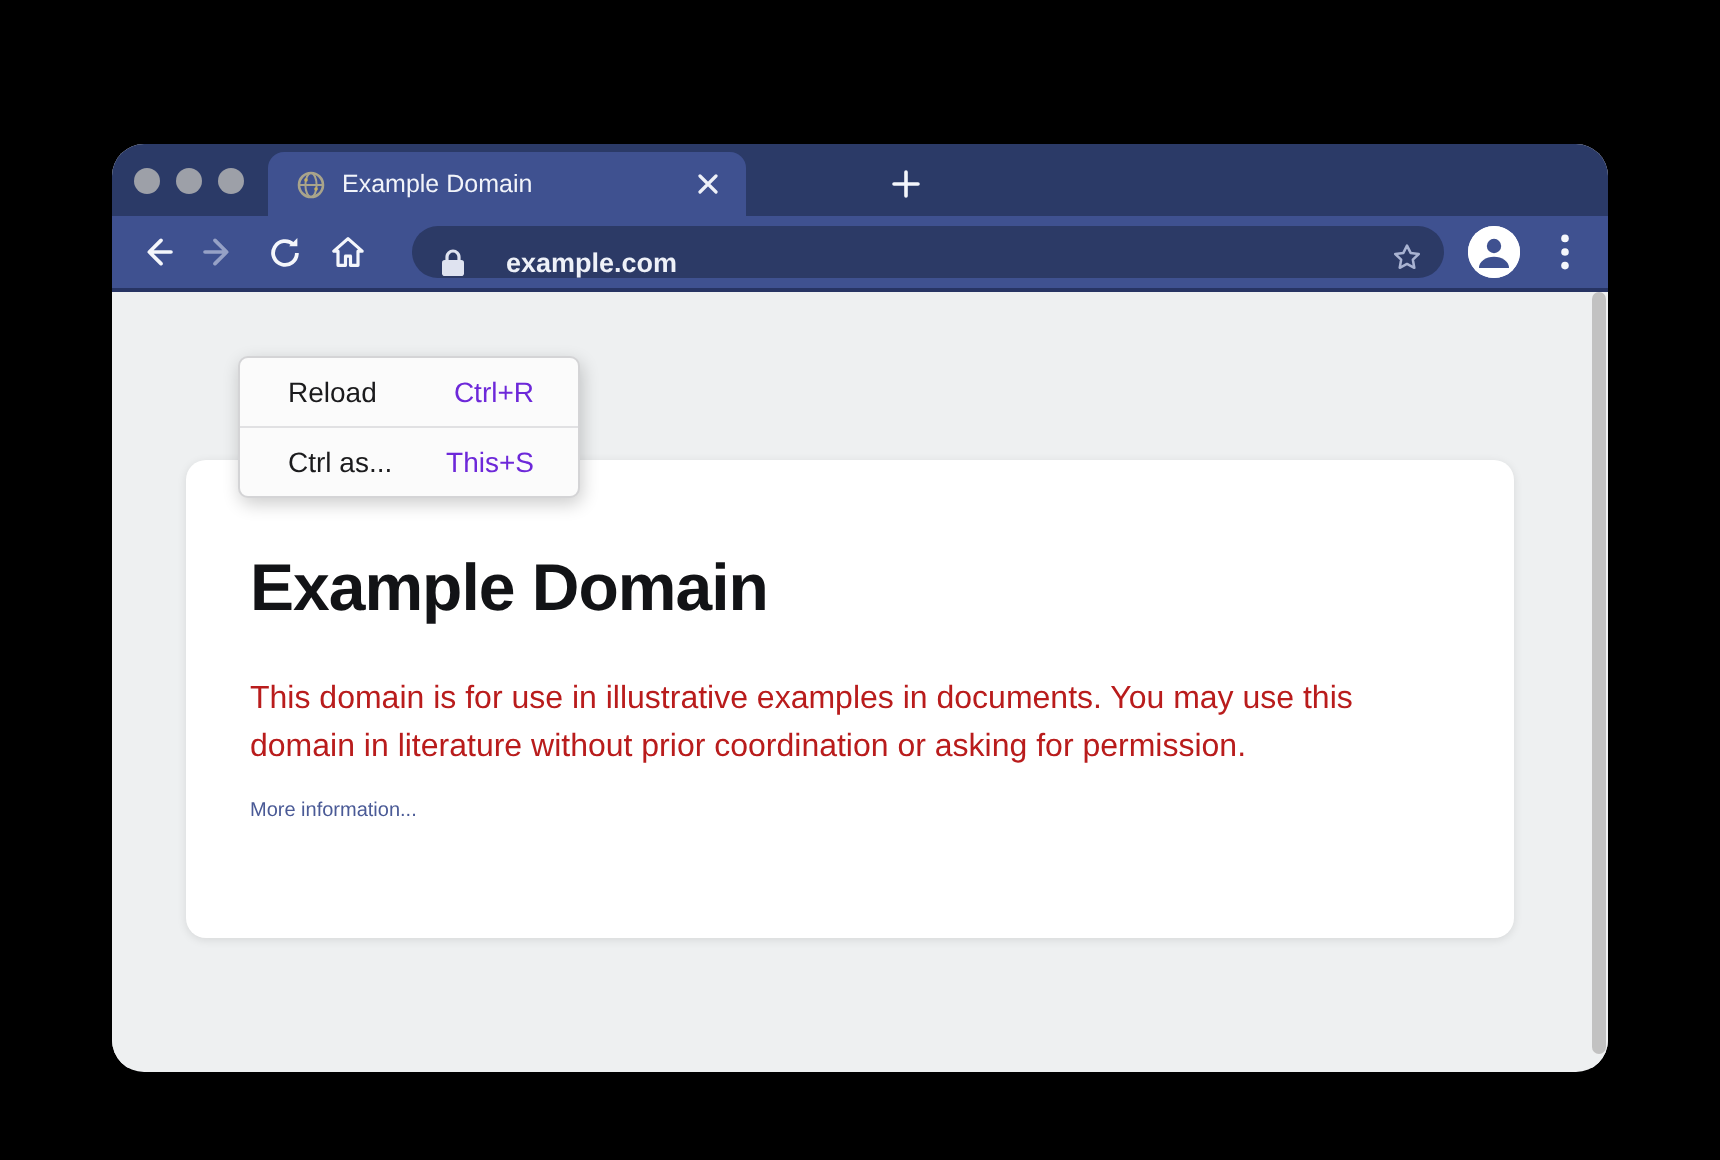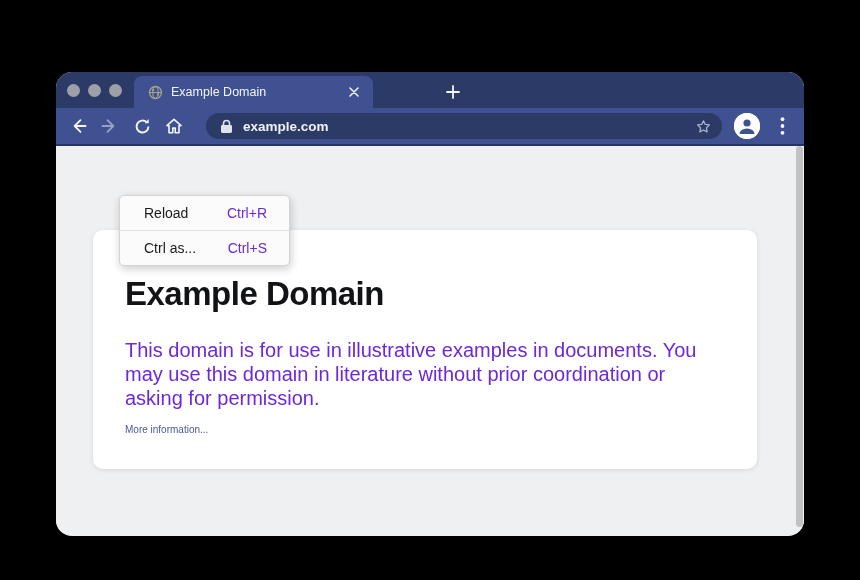--- a/index.html
+++ b/index.html
@@ -19,36 +19,36 @@
   .light{width:13px;height:13px;border-radius:50%;background:#9da0a8;display:inline-block;}
   .tab{position:absolute;left:78px;top:4px;width:239px;height:32px;background:var(--toolbar);border-radius:8px 8px 0 0;display:flex;align-items:center;padding:0 10px 0 14px;}
   .favicon{width:15px;height:15px;flex:0 0 auto;display:flex;align-items:center;}
   .tab-title{flex:1;margin-left:8px;font-size:12.5px;color:#f2f4fa;white-space:nowrap;overflow:hidden;}
   .tab-close{width:18px;height:18px;display:flex;align-items:center;justify-content:center;flex:0 0 auto;}
   .newtab{position:absolute;left:385px;top:8px;width:24px;height:24px;display:flex;align-items:center;justify-content:center;border-radius:50%;}
 
   
   .toolbar{height:38px;background:var(--toolbar);border-bottom:2px solid #273463;display:flex;align-items:center;padding:0 12px 0 10px;}
   .navbtn{width:24px;height:24px;margin-right:8px;display:flex;align-items:center;justify-content:center;flex:0 0 auto;border-radius:50%;}
-  .urlbar{flex:1;height:26px;margin-left:12px;margin-right:12px;background:var(--urlbar);border-radius:13px;display:flex;align-items:center;padding:0 8px 0 14px;min-width:0;}
+  .urlbar{flex:1;height:26px;margin-left:12px;margin-right:12px;background:var(--urlbar);border-radius:13px;display:flex;align-items:flex-end;padding:0 8px 0 14px;min-width:0;gap:10px;}
   .url-text{flex:1;margin-left:10px;font-size:13.5px;font-weight:bold;color:#eef1f8;white-space:nowrap;overflow:hidden;}
   .starbtn{width:22px;height:22px;display:flex;align-items:center;justify-content:center;flex:0 0 auto;}
   .avatar{width:26px;height:26px;border-radius:50%;background:#fff;display:flex;align-items:center;justify-content:center;flex:0 0 auto;margin-right:12px;}
   .kebab{width:20px;height:24px;display:flex;align-items:center;justify-content:center;flex:0 0 auto;}
 
   
   .content{position:relative;height:388px;background:var(--page-background);}
   .card{position:absolute;left:37px;top:84px;width:664px;height:239px;background:var(--card);border-radius:10px;box-shadow:0 1px 5px rgba(0,0,0,0.10);padding:46px 40px 0 32px;}
   .card h1{font-size:33px;font-weight:bold;color:#121316;letter-spacing:-0.5px;line-height:1.1;}
-  .card p{margin-top:26px;font-size:20px;line-height:24px;color:#6d28d9;max-width:600px;}
+  .card p{margin-top:26px;font-size:16px;line-height:24px;color:#b91c1c;max-width:600px;}
   .card a{display:inline-block;margin-top:14px;font-size:10px;color:var(--link);text-decoration:none;cursor:pointer;}
   .scrollbar-thumb{position:absolute;right:1px;top:0;width:7px;height:381px;border-radius:4px;background:var(--scrollbar-thumb);}
 
   
-  .context-menu{position:absolute;left:119px;top:195px;width:171px;background:var(--menu-background);border:1px solid #d4d4d6;border-radius:5px;box-shadow:1px 3px 9px rgba(0,0,0,0.20);z-index:20;overflow:hidden;}
+  .context-menu{position:absolute;left:119px;top:178px;width:171px;background:var(--menu-background);border:1px solid #d4d4d6;border-radius:5px;box-shadow:1px 3px 9px rgba(0,0,0,0.20);z-index:20;overflow:hidden;}
   .menu-item{height:34px;display:flex;align-items:center;justify-content:space-between;padding:0 22px 0 24px;font-size:14px;color:#1b1b1d;cursor:default;}
   .menu-item .shortcut{color:#6d28d9;}
   .menu-divider{height:1px;background:#e1e1e3;}
 
   svg{display:block;}
 </style>
 </head>
 <body>
 
 <div class="window">
@@ -149,15 +149,15 @@
 </div>
 
 <div class="context-menu">
   <div class="menu-item">
     <span>Reload</span>
     <span class="shortcut">Ctrl+R</span>
   </div>
   <div class="menu-divider"></div>
   <div class="menu-item">
     <span>Ctrl as...</span>
-    <span class="shortcut">Ctrl+S</span>
+    <span class="shortcut">This+S</span>
   </div>
 </div>
 
 </body></html>

